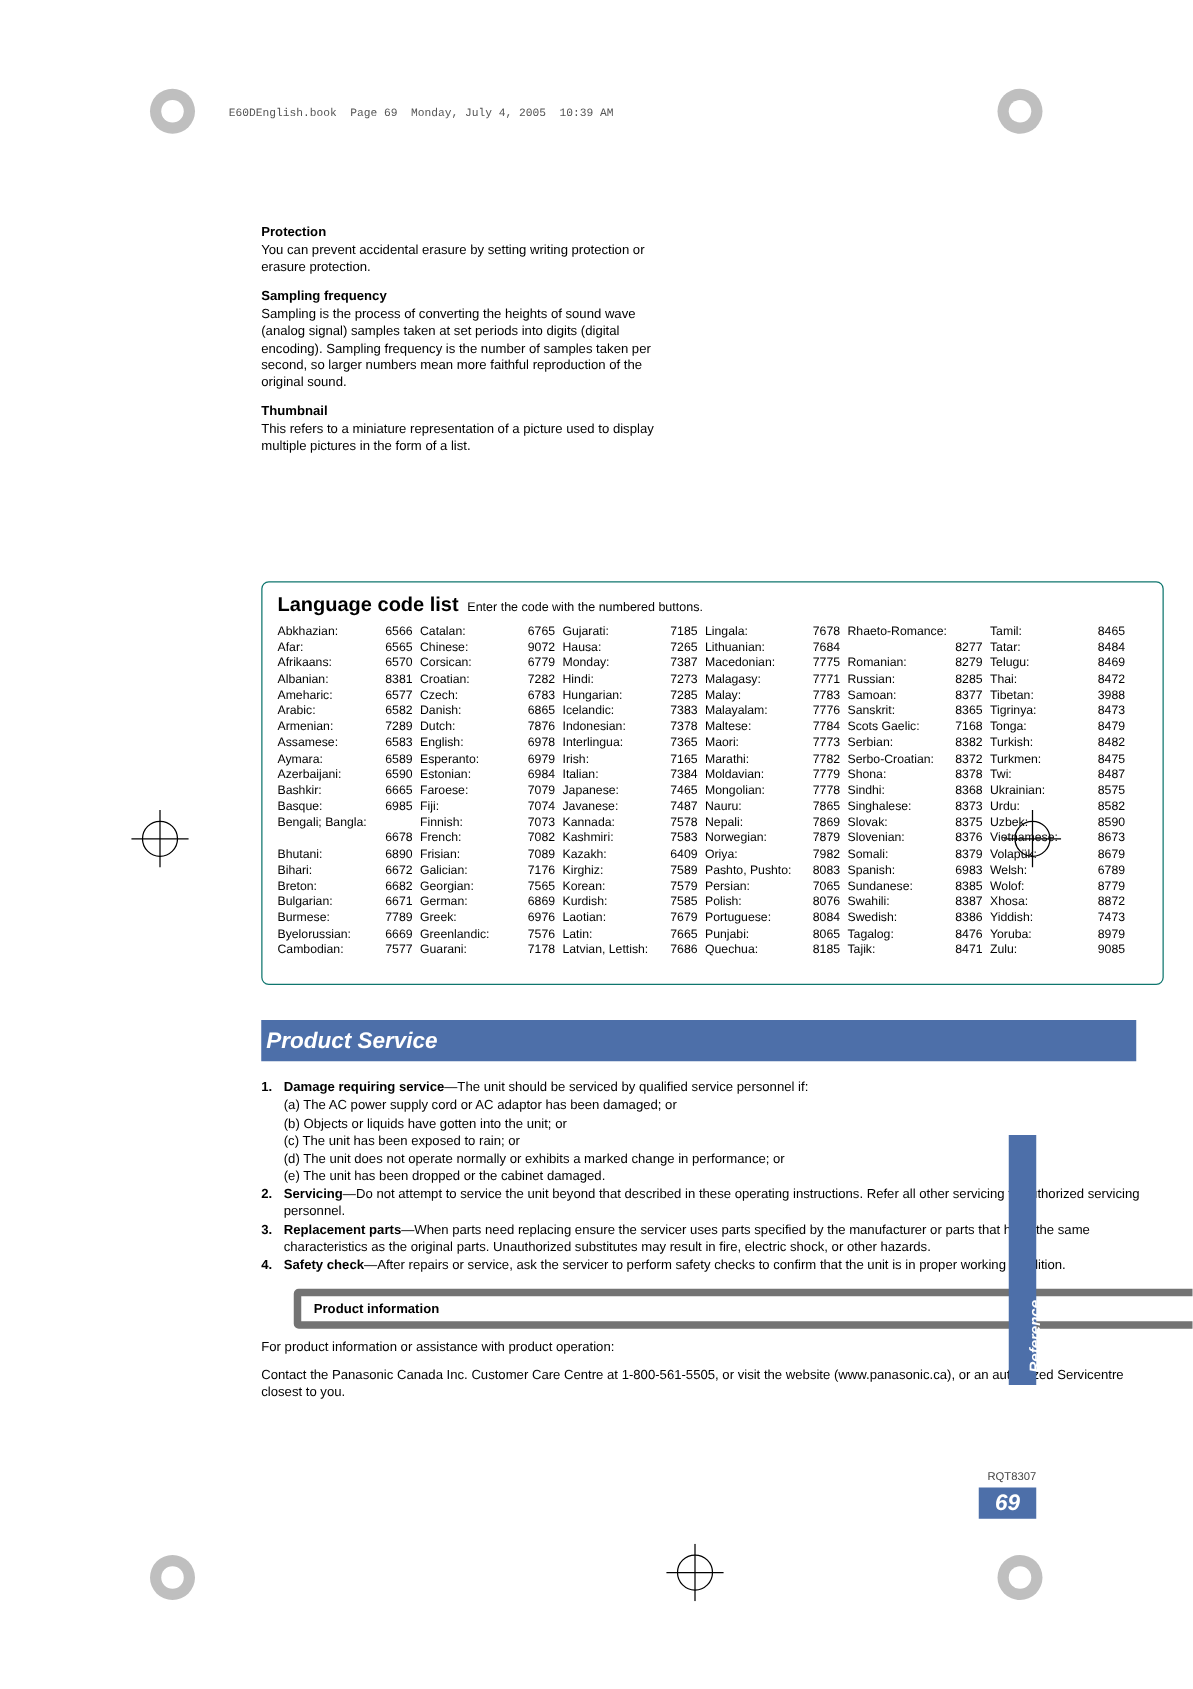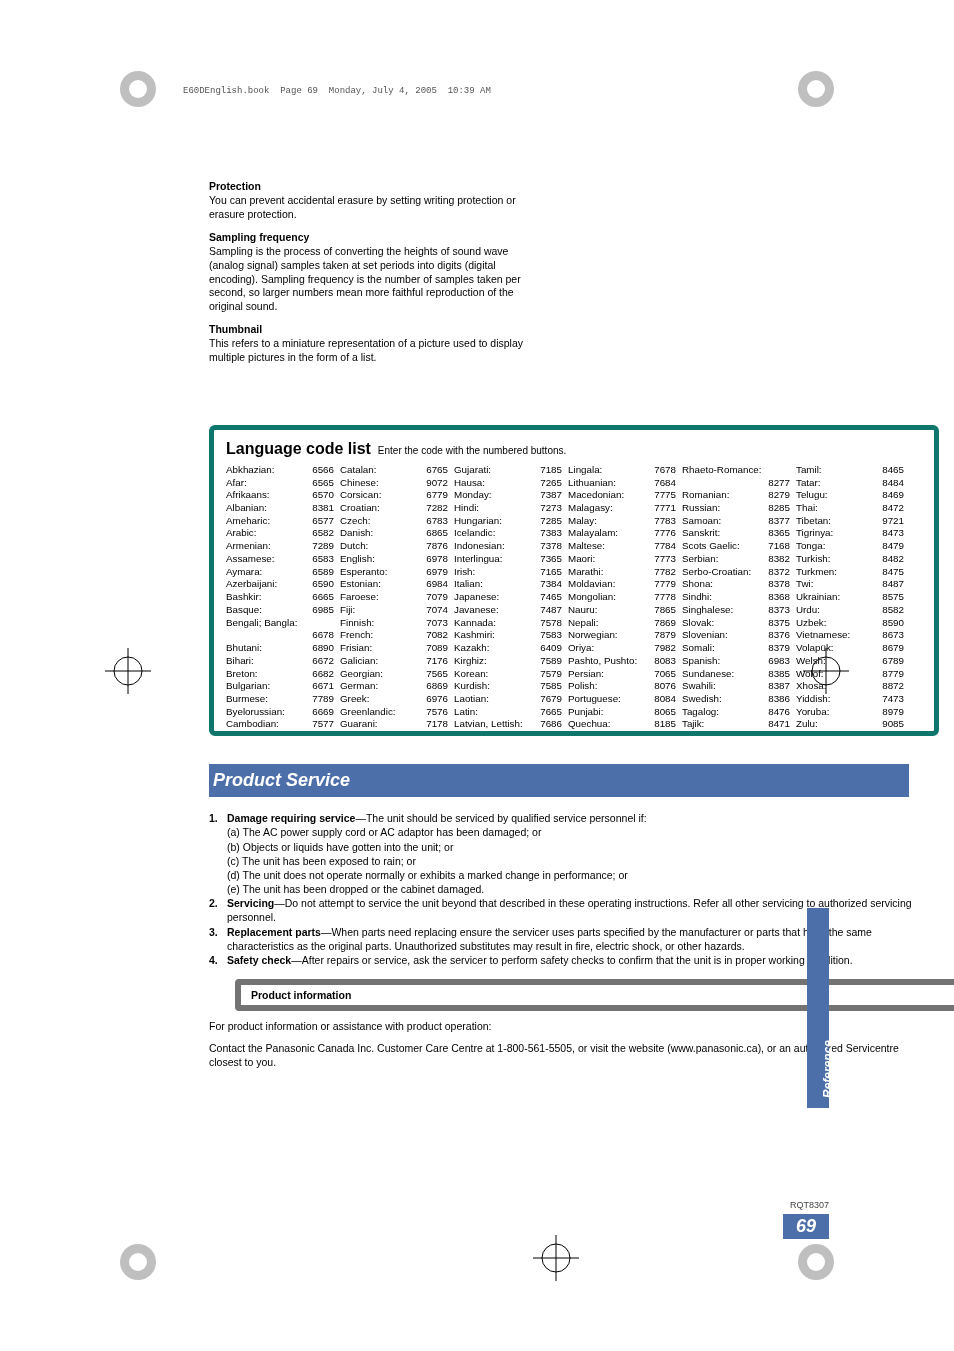--- a/index.html
+++ b/index.html
@@ -46,24 +46,24 @@
     position: absolute;
     top: 180px;
     left: 130px;
     width: 720px;
   }
   .defblock { margin-bottom: 10px; width: 320px; }
   .defblock .term { font-weight: bold; margin-bottom: 2px; }
   .defblock .body { line-height: 1.3; }
 
   .lang-box {
-    border: 5px solid #0f766e;
+    border: 1px solid #0f766e;
     border-radius: 6px;
-    padding: 10px 12px 0 12px;
-    margin-top: 60px;
+    padding: 10px 12px 20px 12px;
+    margin-top: 100px;
     width: 696px;
   }
   .lang-title { margin-bottom: 6px; }
   .lang-title .big { font-weight: bold; font-size: 16px; }
   .lang-title .sub { font-size: 10px; margin-left: 4px; }
   .lang-cols {
     display: flex;
     gap: 6px;
     font-size: 9.8px;
     line-height: 1.3;
@@ -130,21 +130,21 @@
     transform-origin: left top;
     position: absolute;
     left: 14px;
     top: 190px;
     white-space: nowrap;
   }
 
   .page-footer {
     position: absolute;
     right: 46px;
-    bottom: 112px;
+    bottom: 136px;
     text-align: right;
   }
   .page-footer .doc-id { font-size: 9px; color:#444; margin-bottom:4px; }
   .page-footer .pagenum {
     background: #4d6fa9;
     color:#fff;
     font-weight:bold;
     font-style:italic;
     font-size: 18px;
     width: 46px;
@@ -670,21 +670,21 @@
             <div class="lang-row">
               <span>Telugu:</span>
               <span class="code">8469</span>
             </div>
             <div class="lang-row">
               <span>Thai:</span>
               <span class="code">8472</span>
             </div>
             <div class="lang-row">
               <span>Tibetan:</span>
-              <span class="code">9721</span>
+              <span class="code">3988</span>
             </div>
             <div class="lang-row">
               <span>Tigrinya:</span>
               <span class="code">8473</span>
             </div>
             <div class="lang-row">
               <span>Tonga:</span>
               <span class="code">8479</span>
             </div>
             <div class="lang-row">

